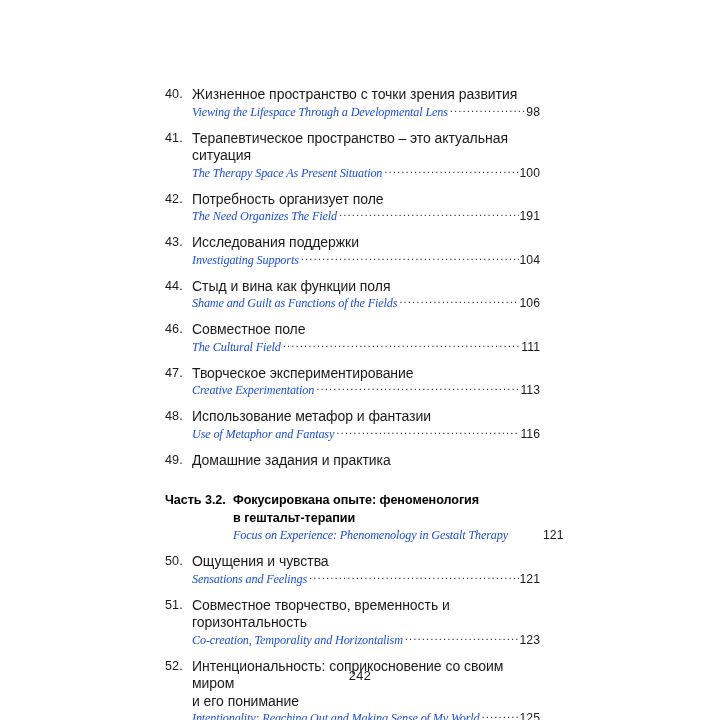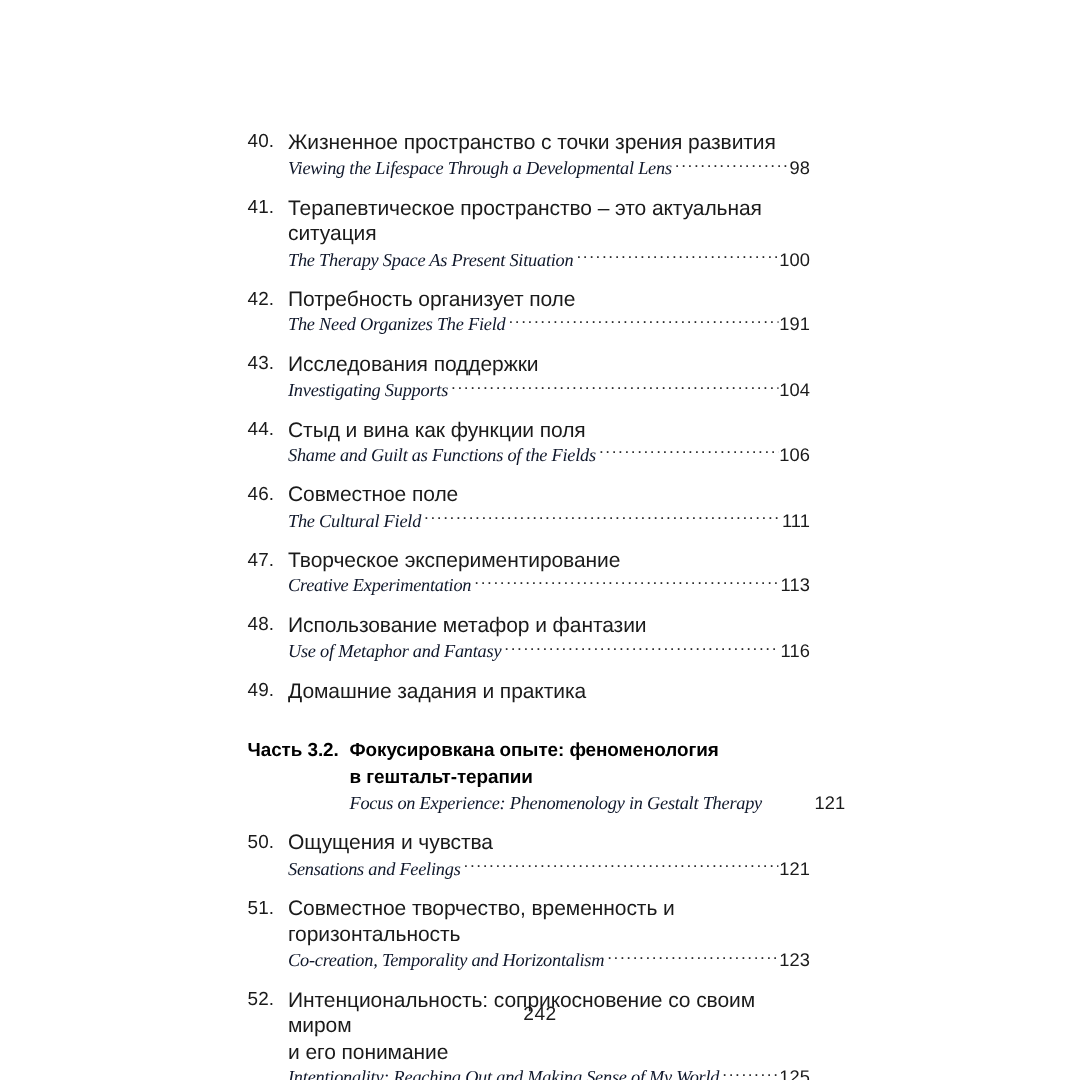--- a/index.html
+++ b/index.html
@@ -65,21 +65,21 @@
     display: flex;
     align-items: baseline;
     width: 100%;
     font-size: 11.4px;
     line-height: 17px;
   }
   .title-en {
     font-style: italic;
     font-family: "Liberation Serif", "DejaVu Serif", serif;
     font-size: 12.2px;
-    color: #0f172a;
+    color: #1d4ed8;
     white-space: nowrap;
     letter-spacing: -0.15px;
   }
   .leader-dots {
     flex: 1 1 auto;
     overflow: hidden;
     position: relative;
     height: 11px;
     margin: 0 1px 0 2px;
   }

